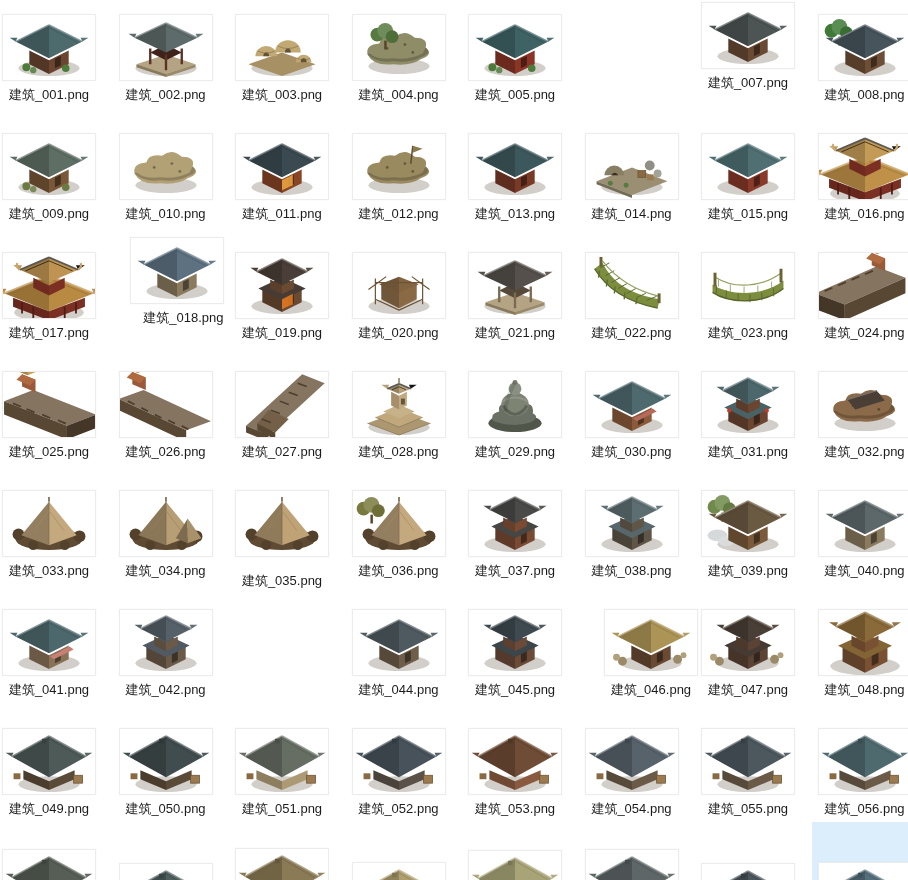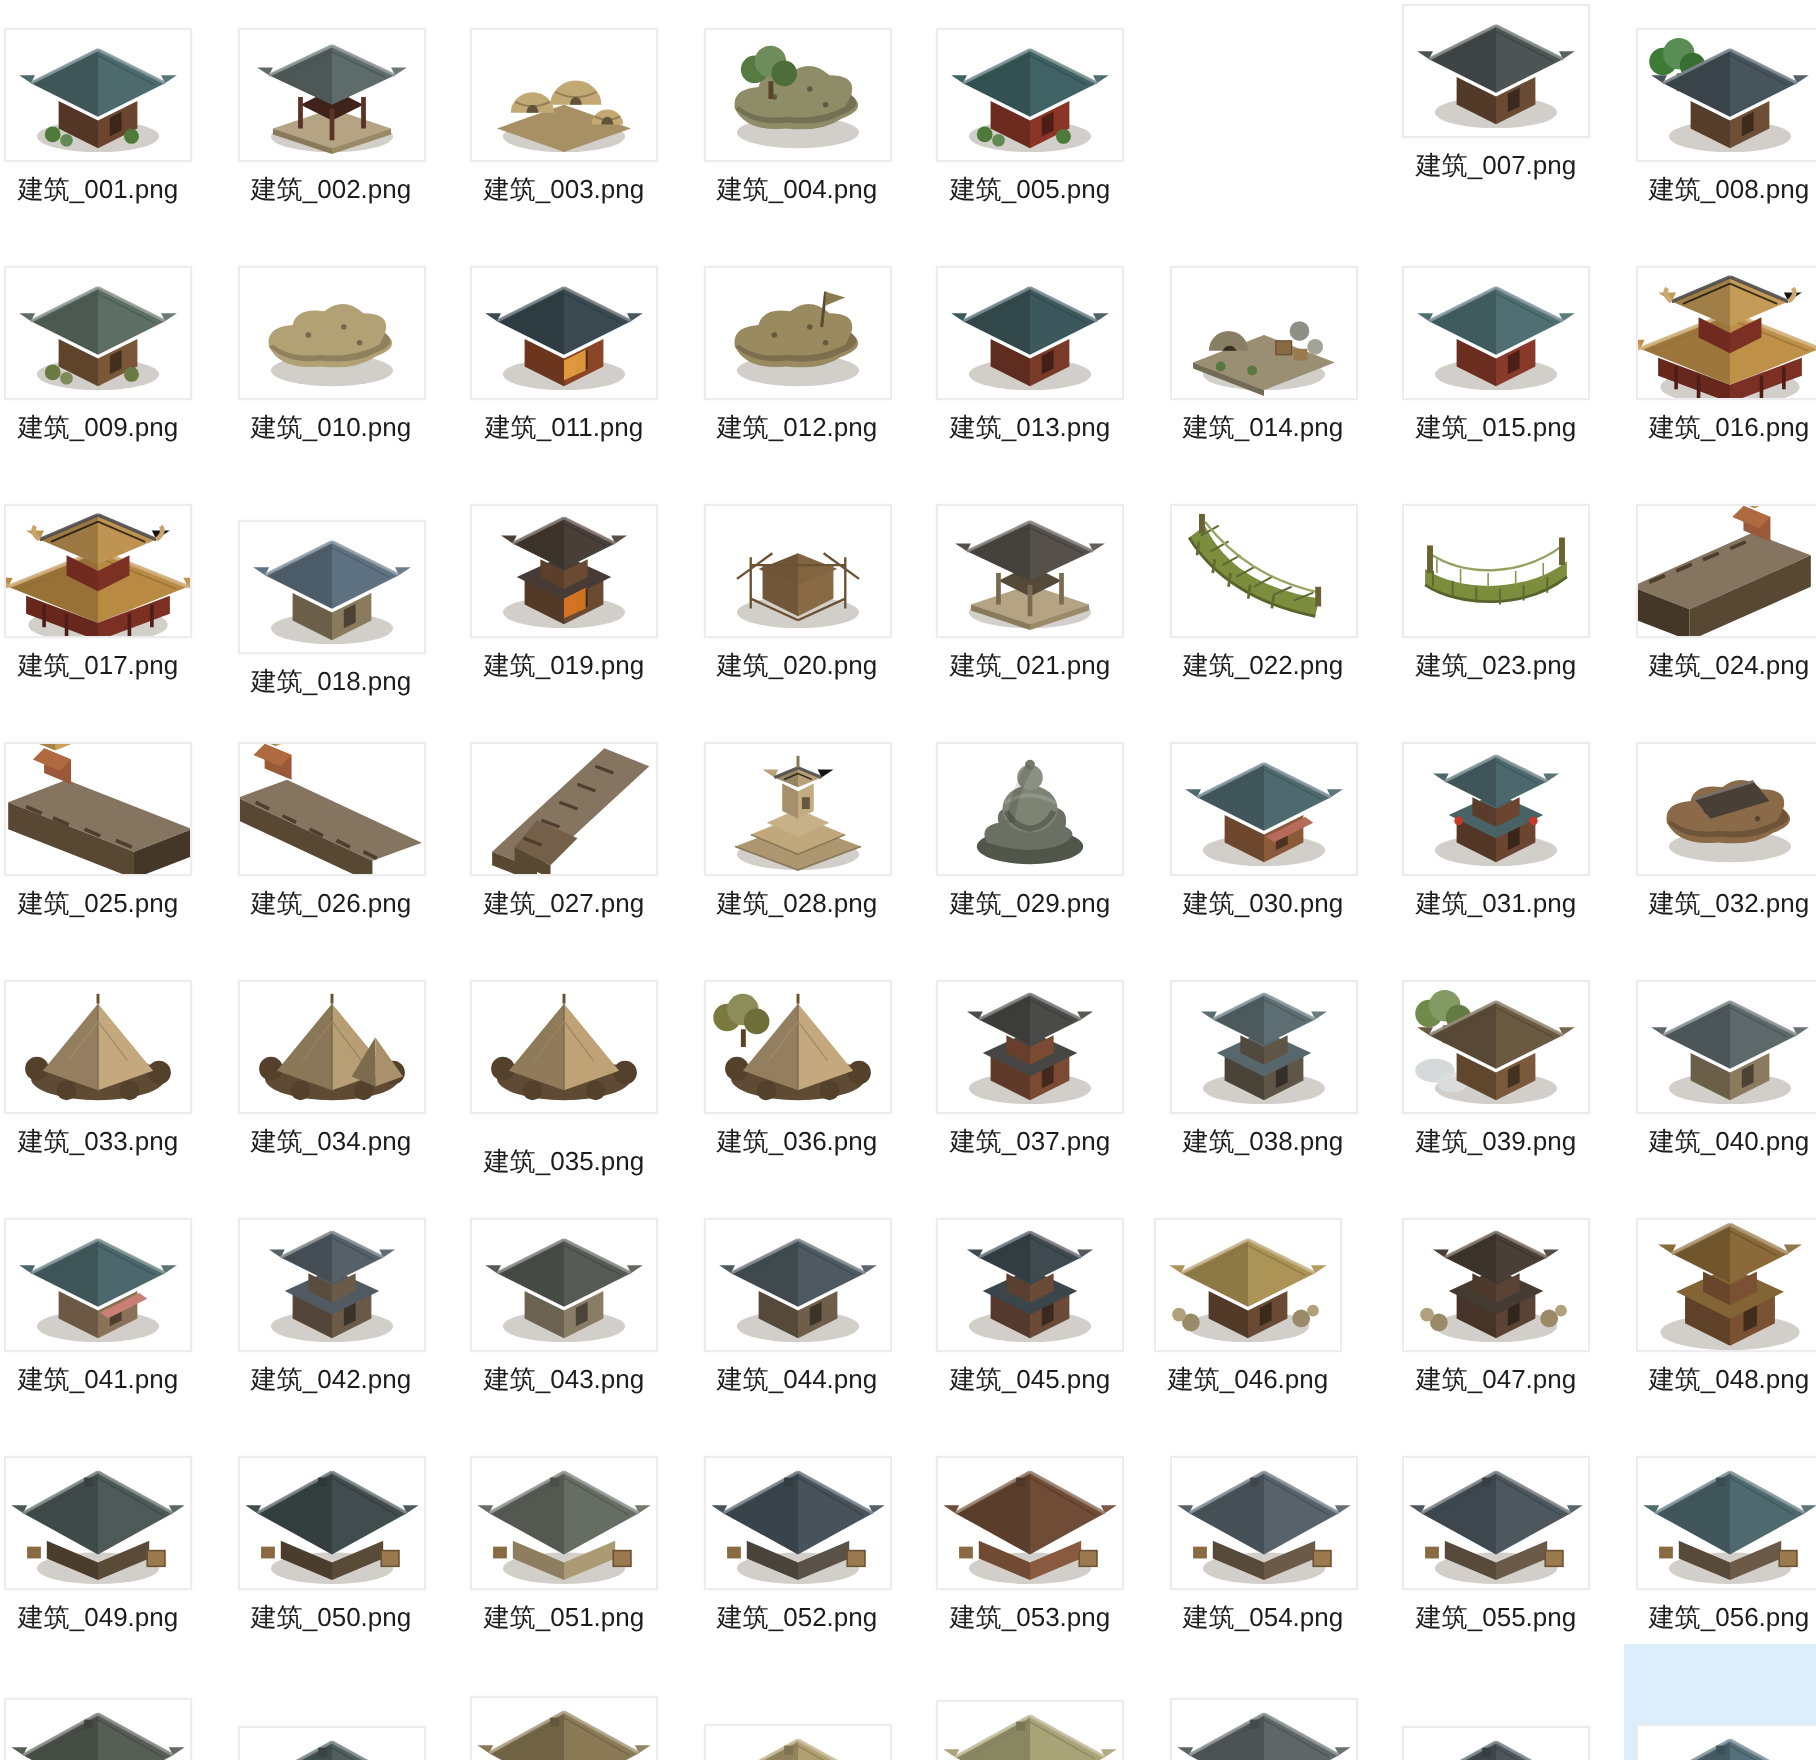--- a/index.html
+++ b/index.html
@@ -317,21 +317,21 @@
             <polygon points="20,19 14,15 22,15" fill="rgb(191,147,81)"></polygon>
             <polygon points="72,19 78,15 70,15" fill="rgb(20,20,20)"></polygon>
             <path d="M46,8 L20,19 M46,8 L72,19" stroke="rgb(77,77,77)" stroke-width="1.6" fill="none" opacity=".9"></path>
             <path d="M46,11 L67,20 M46,11 L25,20" stroke="rgb(0,0,0)" stroke-width=".8" fill="none" opacity=".7"></path>
             <path d="M6,40 q-4,-3 -2,-7 M86,40 q4,-3 2,-7 M20,19 q-4,-3 -2,-6 M72,19 q4,-3 2,-6" stroke="rgb(200,164,108)" stroke-width="2" fill="none"></path>
           </g>
         </svg>
       </div>
       <div class="label">建筑_017.png</div>
     </div>
-    <div class="cell" style="left: 107.5px; top: 260px;">
+    <div class="cell" style="left: 107.5px; top: 237px; align-items: flex-end;">
       <div class="thumb">
         <svg viewBox="0 0 92 66" width="92" height="65">
           <ellipse cx="46" cy="54" rx="31" ry="8" fill="rgba(95,80,60,0.28)"></ellipse>
           <polygon points="26,36 46,46 46,60 26,50" fill="rgb(108,95,73)"></polygon>
           <polygon points="46,46 66,36 66,50 46,60" fill="#8a7a5e"></polygon>
           <polygon points="52,44.5 58,41.5 58,51 52,54" fill="rgb(76,67,52)"></polygon>
           <polygon points="46,10 80,27 46,44 12,27" fill="#5d7181"></polygon>
           <polygon points="46,10 12,27 46,44" fill="#000" opacity=".18"></polygon>
           <polygon points="12,27 6,23 14,23" fill="#5d7181"></polygon>
           <polygon points="80,27 86,23 78,23" fill="rgb(106,124,139)"></polygon>
@@ -775,37 +775,20 @@
           <polygon points="46,6 72,19 46,32 20,19" fill="#566068"></polygon>
           <polygon points="46,6 20,19 46,32" fill="#000" opacity=".18"></polygon>
           <polygon points="20,19 14,15 22,15" fill="#566068"></polygon>
           <polygon points="72,19 78,15 70,15" fill="rgb(100,109,116)"></polygon>
           <path d="M46,6 L20,19 M46,6 L72,19" stroke="rgb(137,144,149)" stroke-width="1.6" fill="none" opacity=".9"></path>
           <path d="M46,9 L67,20 M46,9 L25,20" stroke="rgb(67,75,81)" stroke-width=".8" fill="none" opacity=".7"></path>
         </svg>
       </div>
       <div class="label">建筑_042.png</div>
     </div>
-    <div class="cell" style="left: 224px; top: 609px;">
-      <div class="thumb">
-        <svg viewBox="0 0 92 66" width="92" height="65">
-          <ellipse cx="46" cy="54" rx="31" ry="8" fill="rgba(95,80,60,0.28)"></ellipse>
-          <polygon points="26,36 46,46 46,60 26,50" fill="rgb(108,98,81)"></polygon>
-          <polygon points="46,46 66,36 66,50 46,60" fill="#8a7d68"></polygon>
-          <polygon points="52,44.5 58,41.5 58,51 52,54" fill="rgb(76,69,57)"></polygon>
-          <polygon points="46,10 80,27 46,44 12,27" fill="#565b55"></polygon>
-          <polygon points="46,10 12,27 46,44" fill="#000" opacity=".18"></polygon>
-          <polygon points="12,27 6,23 14,23" fill="#565b55"></polygon>
-          <polygon points="80,27 86,23 78,23" fill="rgb(100,104,99)"></polygon>
-          <path d="M46,10 L12,27 M46,10 L80,27" stroke="rgb(137,140,136)" stroke-width="1.6" fill="none" opacity=".9"></path>
-          <path d="M46,13 L75,28 M46,13 L17,28" stroke="rgb(67,71,66)" stroke-width=".8" fill="none" opacity=".7"></path>
-        </svg>
-      </div>
-      <div class="label">建筑_043.png</div>
-    </div>
     <div class="cell" style="left: 340.5px; top: 609px;">
       <div class="thumb">
         <svg viewBox="0 0 92 66" width="92" height="65">
           <ellipse cx="46" cy="54" rx="31" ry="8" fill="rgba(95,80,60,0.28)"></ellipse>
           <polygon points="26,36 46,46 46,60 26,50" fill="rgb(86,73,58)"></polygon>
           <polygon points="46,46 66,36 66,50 46,60" fill="#6e5e4a"></polygon>
           <polygon points="52,44.5 58,41.5 58,51 52,54" fill="rgb(61,52,41)"></polygon>
           <polygon points="46,10 80,27 46,44 12,27" fill="#4f5a60"></polygon>
           <polygon points="46,10 12,27 46,44" fill="#000" opacity=".18"></polygon>
           <polygon points="12,27 6,23 14,23" fill="#4f5a60"></polygon>
@@ -829,21 +812,21 @@
           <polygon points="46,6 72,19 46,32 20,19" fill="#3f4a50"></polygon>
           <polygon points="46,6 20,19 46,32" fill="#000" opacity=".18"></polygon>
           <polygon points="20,19 14,15 22,15" fill="#3f4a50"></polygon>
           <polygon points="72,19 78,15 70,15" fill="rgb(78,88,94)"></polygon>
           <path d="M46,6 L20,19 M46,6 L72,19" stroke="rgb(121,128,133)" stroke-width="1.6" fill="none" opacity=".9"></path>
           <path d="M46,9 L67,20 M46,9 L25,20" stroke="rgb(49,58,62)" stroke-width=".8" fill="none" opacity=".7"></path>
         </svg>
       </div>
       <div class="label">建筑_045.png</div>
     </div>
-    <div class="cell" style="left: 566px; top: 609px;">
+    <div class="cell" style="left: 593px; top: 609px;">
       <div class="thumb">
         <svg viewBox="0 0 92 66" width="92" height="65">
           <ellipse cx="46" cy="54" rx="31" ry="8" fill="rgba(95,80,60,0.28)"></ellipse>
           <polygon points="26,36 46,46 46,60 26,50" fill="rgb(83,58,40)"></polygon>
           <polygon points="46,46 66,36 66,50 46,60" fill="#6b4a33"></polygon>
           <polygon points="52,44.5 58,41.5 58,51 52,54" fill="rgb(59,41,28)"></polygon>
           <polygon points="46,10 80,27 46,44 12,27" fill="#ab9456"></polygon>
           <polygon points="46,10 12,27 46,44" fill="#000" opacity=".18"></polygon>
           <polygon points="12,27 6,23 14,23" fill="#ab9456"></polygon>
           <polygon points="80,27 86,23 78,23" fill="rgb(178,157,100)"></polygon>

